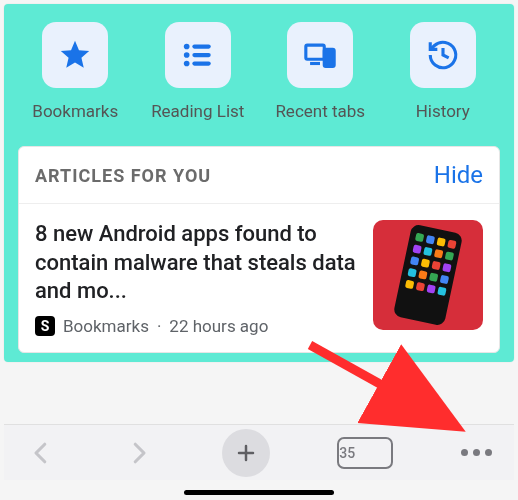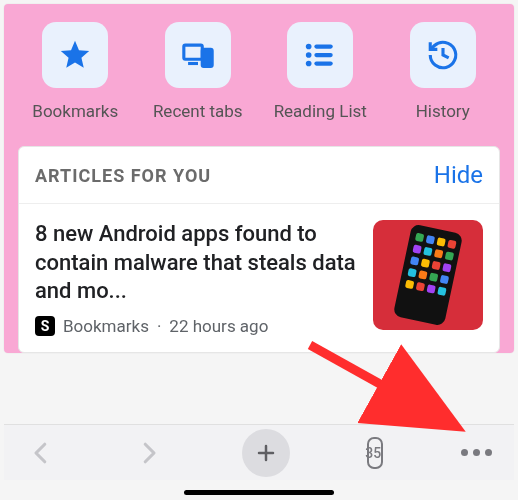--- a/index.html
+++ b/index.html
@@ -5,25 +5,25 @@
   * { margin: 0; padding: 0; box-sizing: border-box; }
   body {
     width: 518px;
     height: 500px;
     background: #f5f5f5;
     font-family: -apple-system, BlinkMacSystemFont, "Segoe UI", Roboto, sans-serif;
     position: relative;
     overflow: hidden;
   }
   .container {
-    background: #f9a8d4;
+    background: #5eead4;
     width: 510px;
     margin: 4px auto 0;
     border-radius: 4px;
-    padding-bottom: 0;
+    padding-bottom: 9px;
     box-shadow: 0 0 0 1px rgba(0,0,0,0.02);
   }
   .shortcuts {
     display: flex;
     justify-content: space-around;
     padding: 18px 10px 6px;
   }
   .shortcut {
     display: flex;
     flex-direction: column;
@@ -150,27 +150,27 @@
     height: 48px;
     border-radius: 50%;
     background: #dcdce0;
     display: flex;
     align-items: center;
     justify-content: center;
     cursor: pointer;
   }
   .plus-btn svg{ width:24px;height:24px;}
   .tabcount {
-    width: 16px;
+    width: 56px;
     height: 32px;
     border: 2.5px solid #7a7a7f;
     border-radius: 7px;
     display: flex;
     align-items: center;
-    justify-content: flex-end;
+    justify-content: flex-start;
     font-size: 14px;
     color: #7a7a7f;
     font-weight: 500;
     cursor:pointer;
   }
   .more-dots { display:flex; gap:5px; cursor:pointer;}
   .more-dots span{ width:7px;height:7px;border-radius:50%;background:#7a7a7f;}
   .home-indicator{
     position:absolute;
     bottom:5px;
@@ -192,45 +192,45 @@
 
   <div class="shortcuts">
 
     <div class="shortcut">
       <div class="shortcut-icon-box">
         <svg viewBox="0 0 24 24" fill="#1a73e8">
             <path d="M12 17.27L18.18 21l-1.64-7.03L22 9.24l-7.19-.61L12 2 9.19 8.63 2 9.24l5.46 4.73L5.82 21z"></path>
           </svg>
       </div>
       <div class="shortcut-label">Bookmarks</div>
-    </div>
-
-    <div class="shortcut">
-      <div class="shortcut-icon-box">
-        <svg viewBox="0 0 24 24" fill="none" stroke="#1a73e8" stroke-width="2.2">
-            <rect x="2" y="5" width="13" height="10" rx="1"></rect>
-            <line x1="5" y1="18" x2="12" y2="18"></line>
-            <rect x="15" y="8" width="7" height="12" rx="1" fill="#1a73e8" stroke="#1a73e8"></rect>
-          </svg>
-      </div>
-      <div class="shortcut-label">Recent tabs</div>
     </div>
 
     <div class="shortcut">
       <div class="shortcut-icon-box">
         <svg viewBox="0 0 24 24" fill="#1a73e8">
             <circle cx="4" cy="6" r="2"></circle>
             <rect x="8" y="4.5" width="13" height="3" rx="1.5"></rect>
             <circle cx="4" cy="12" r="2"></circle>
             <rect x="8" y="10.5" width="13" height="3" rx="1.5"></rect>
             <circle cx="4" cy="18" r="2"></circle>
             <rect x="8" y="16.5" width="13" height="3" rx="1.5"></rect>
           </svg>
       </div>
       <div class="shortcut-label">Reading List</div>
+    </div>
+
+    <div class="shortcut">
+      <div class="shortcut-icon-box">
+        <svg viewBox="0 0 24 24" fill="none" stroke="#1a73e8" stroke-width="2.2">
+            <rect x="2" y="5" width="13" height="10" rx="1"></rect>
+            <line x1="5" y1="18" x2="12" y2="18"></line>
+            <rect x="15" y="8" width="7" height="12" rx="1" fill="#1a73e8" stroke="#1a73e8"></rect>
+          </svg>
+      </div>
+      <div class="shortcut-label">Recent tabs</div>
     </div>
 
     <div class="shortcut">
       <div class="shortcut-icon-box">
         <svg viewBox="0 0 24 24" fill="none" stroke="#1a73e8" stroke-width="2.2">
             <path d="M3 12a9 9 0 1 0 3-6.7L3 8"></path>
             <polyline points="3 3 3 8 8 8"></polyline>
             <polyline points="12 7 12 12 16 14"></polyline>
           </svg>
       </div>

